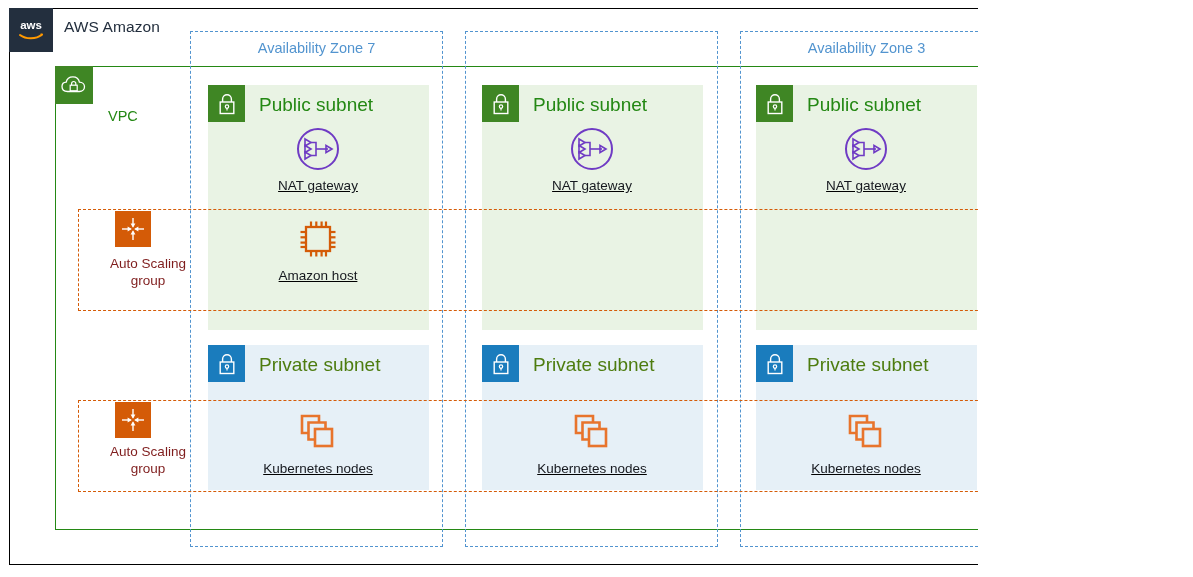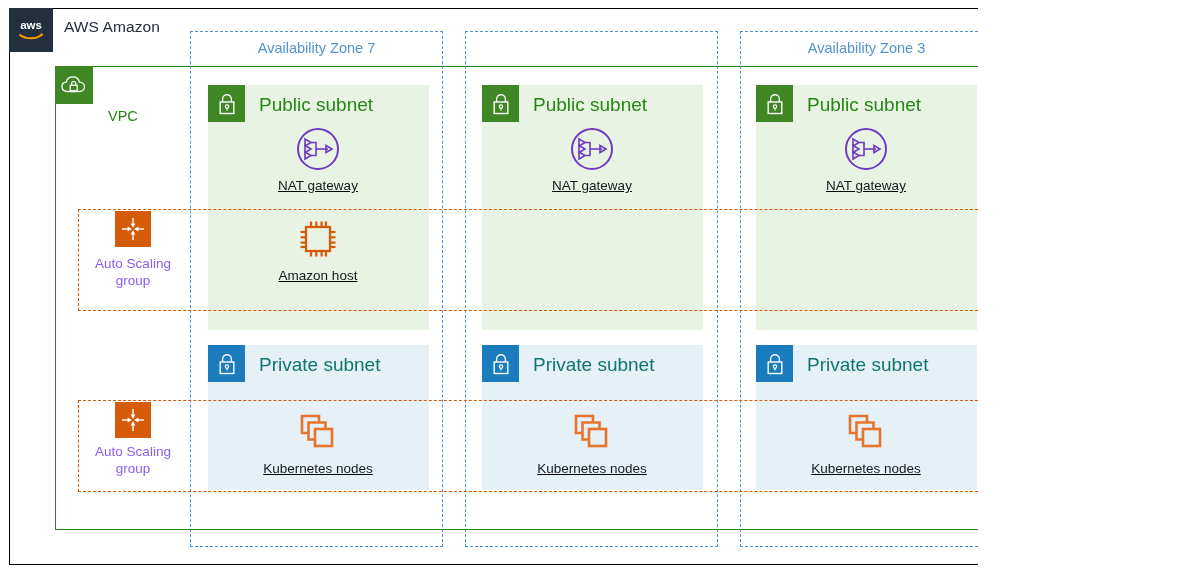--- a/index.html
+++ b/index.html
@@ -34,27 +34,27 @@
 
   
   .subnet{position:absolute;box-sizing:border-box;}
   .subnet.public{background:#e9f3e4;}
   .subnet.private{background:#e6f0f7;}
   .subnet-icon{position:absolute;width:37px;height:37px;display:flex;align-items:center;justify-content:center;}
   .subnet-icon.public{background:#3f8624;}
   .subnet-icon.private{background:#1a7cbd;}
   .subnet-label{position:absolute;font-size:19px;white-space:nowrap;}
   .subnet-label.public{color:#248814;}
-  .subnet-label.private{color:#0f766e;}
+  .subnet-label.private{color:#4d7c0f;}
 
   
   .asg{position:absolute;border:1.6px dashed #d45b07;box-sizing:border-box;background:transparent;}
   .asg-icon{position:absolute;width:36px;height:36px;background:#d45b07;
             display:flex;align-items:center;justify-content:center;}
-  .asg-label{position:absolute;font-size:13.5px;color:#8b5cf6;text-align:center;line-height:17px;width:110px;}
+  .asg-label{position:absolute;font-size:13.5px;color:#7f1d1d;text-align:center;line-height:17px;width:110px;padding-left:15px;}
 
   
   .res{position:absolute;text-align:center;text-decoration:underline;}
   .res-glyph{display:flex;align-items:center;justify-content:center;height:48px;}
   .res-label{font-size:13.5px;color:#16191f;margin-top:5px;white-space:nowrap;}
 
   
   .eks{position:absolute;left:1066px;top:396px;text-align:center;}
   .eks-tile{width:80px;height:80px;border-radius:2px;
             background:linear-gradient(150deg,#c8511b 0%,#f0911e 100%);

